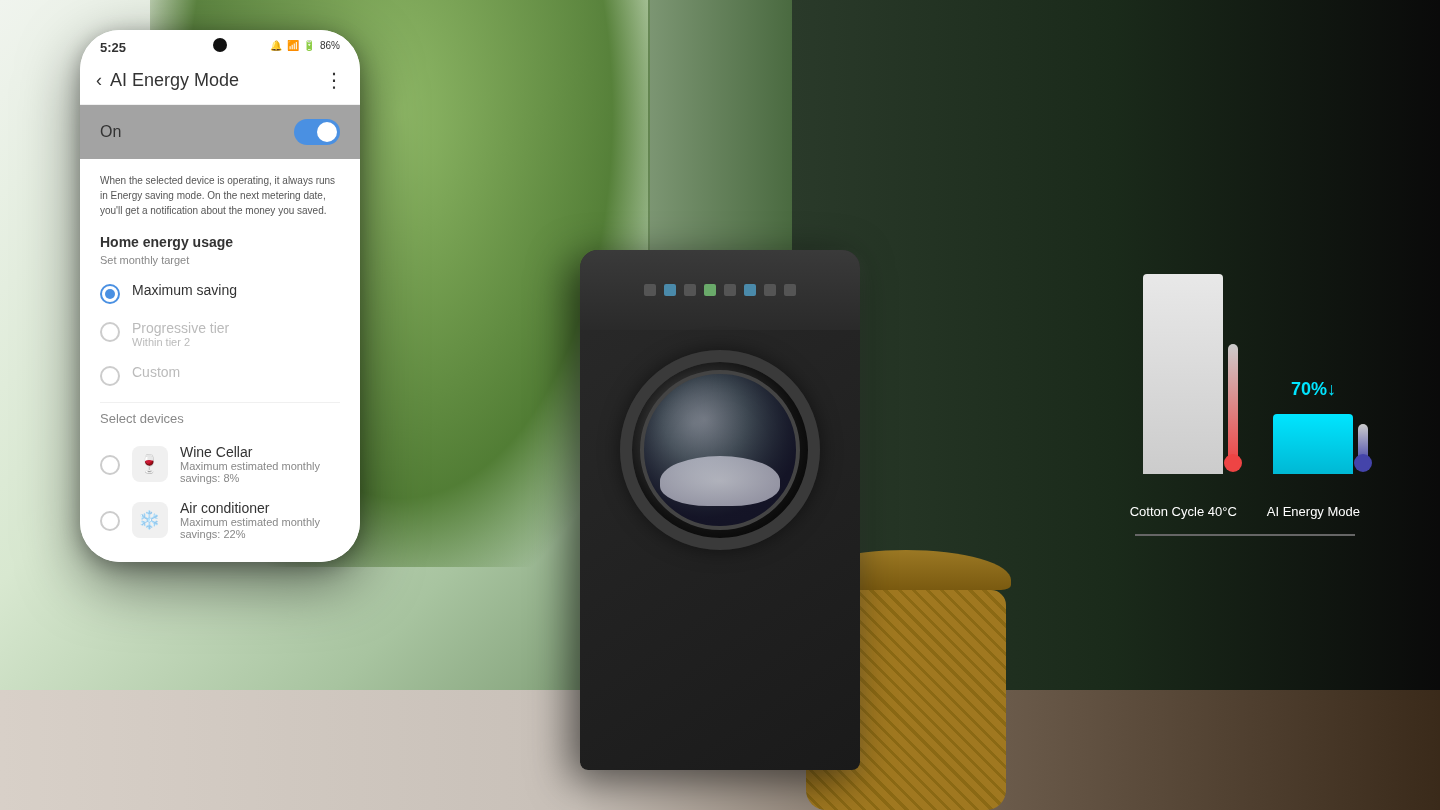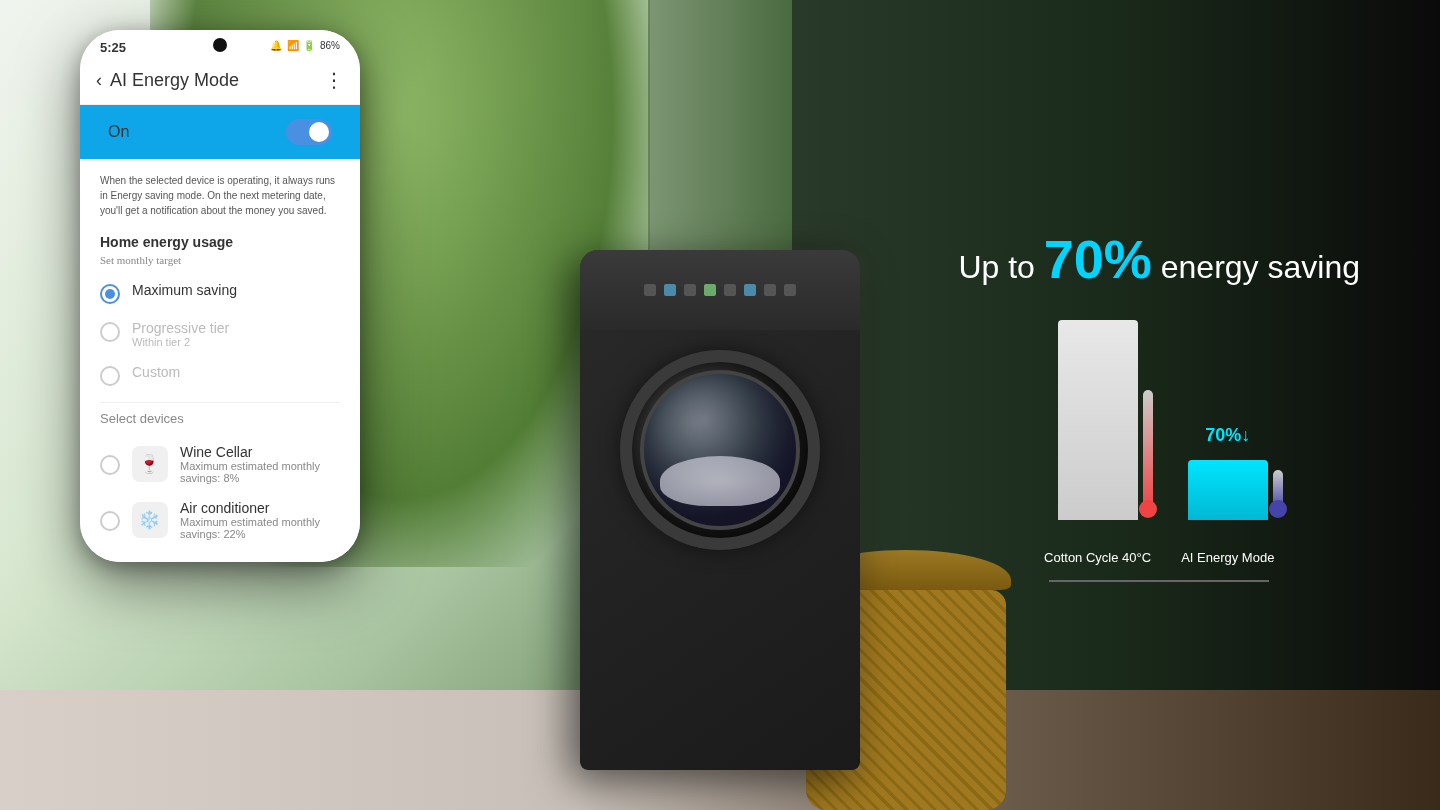--- a/index.html
+++ b/index.html
@@ -359,22 +359,22 @@
       color: #333;
     }
 
     .more-dots {
       font-size: 20px;
       color: #333;
     }
 
     
     .toggle-row {
-      background: #0ea5e9;
-      padding: 14px 28px;
+      background: #a3a3a3;
+      padding: 14px 20px;
       display: flex;
       align-items: center;
       justify-content: space-between;
     }
 
     .toggle-label {
       font-size: 16px;
       color: #333;
       font-weight: 500;
     }
@@ -421,21 +421,20 @@
     .section-subtitle {
       font-size: 11px;
       color: #888;
       margin-bottom: 12px;
     }
 
     .sub-section-title {
       font-size: 11px;
       color: #888;
       margin-bottom: 8px;
-      font-family: Liberation Serif, serif;
     }
 
     
     .radio-option {
       display: flex;
       align-items: flex-start;
       gap: 12px;
       padding: 8px 0;
     }
 
@@ -577,25 +576,20 @@
     </div>
   </div>
 </div>
 
 <div class="basket">
   <div class="basket-lid"></div>
   <div class="basket-body"></div>
 </div>
 
 <div class="chart-area">
-  <div class="energy-saving-label">
-    <span>Up to</span>
-    <span class="percent">70%</span>
-    <span>energy saving</span>
-  </div>
 
   <div class="chart-container">
     <div class="bar-group">
       <div class="bar-cotton">
         <div class="therm"></div>
       </div>
       <div class="bar-label">Cotton Cycle 40°C</div>
     </div>
     <div class="bar-group">
       <div class="bar-ai">

